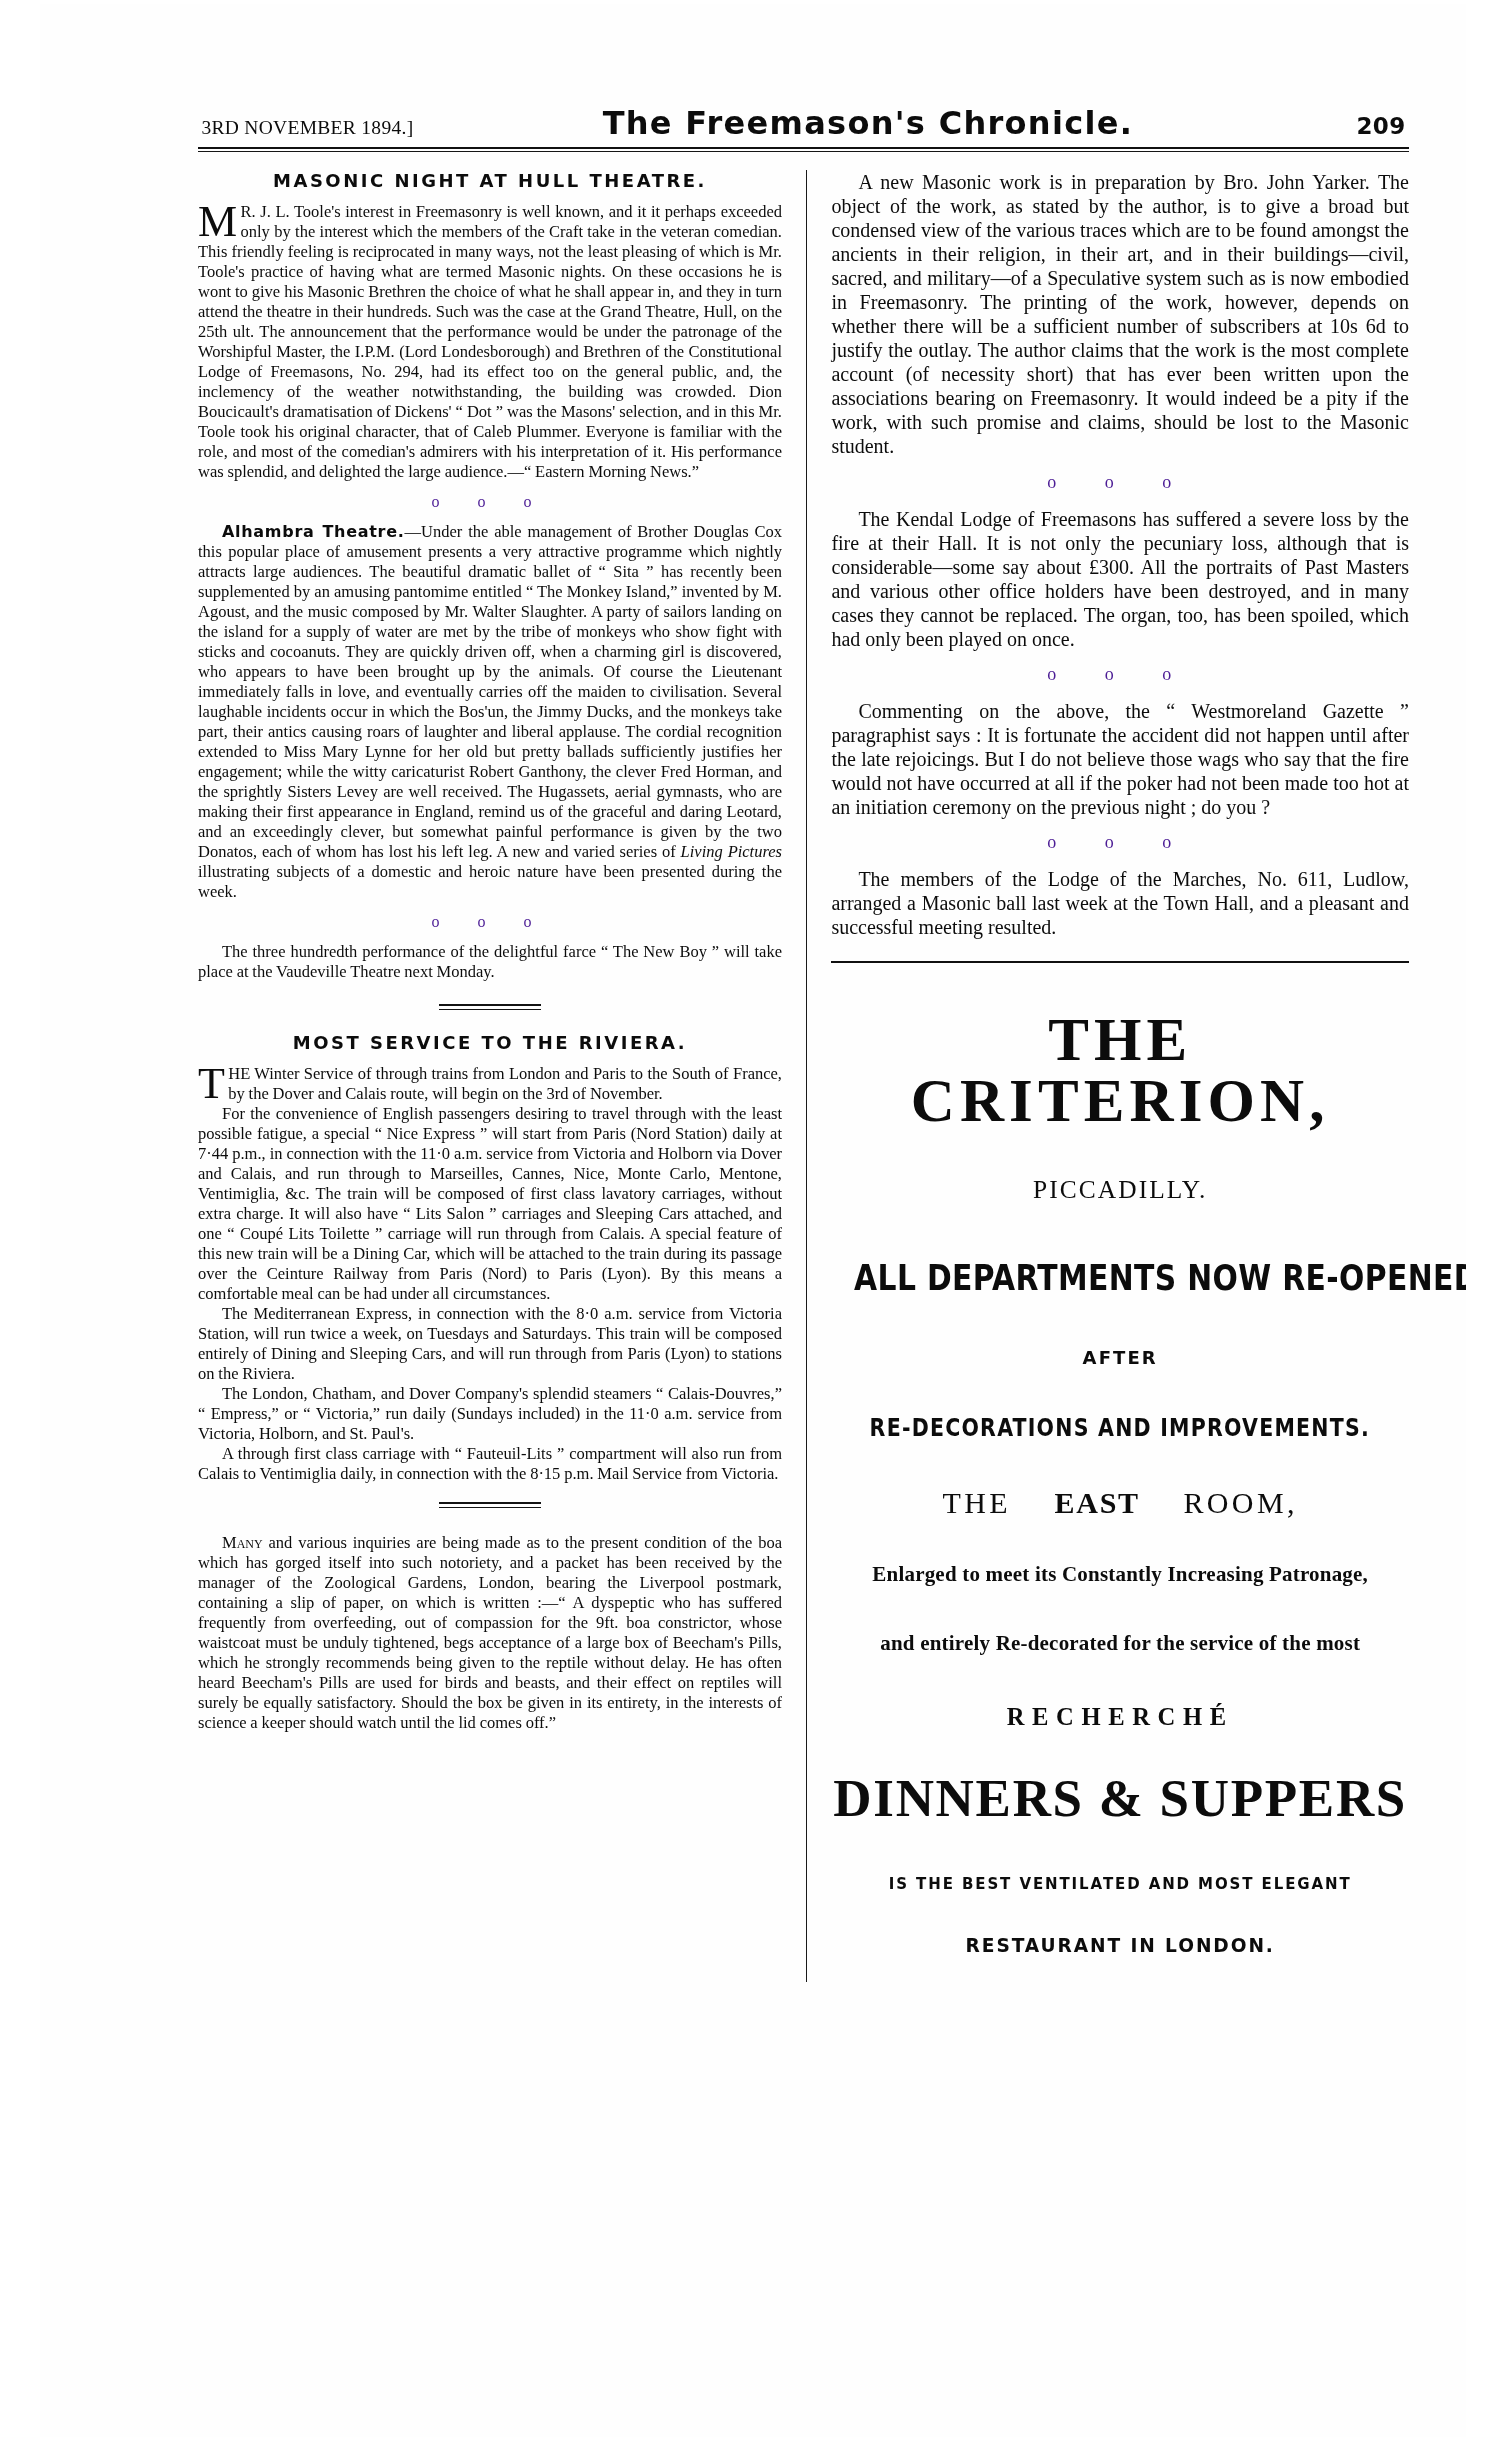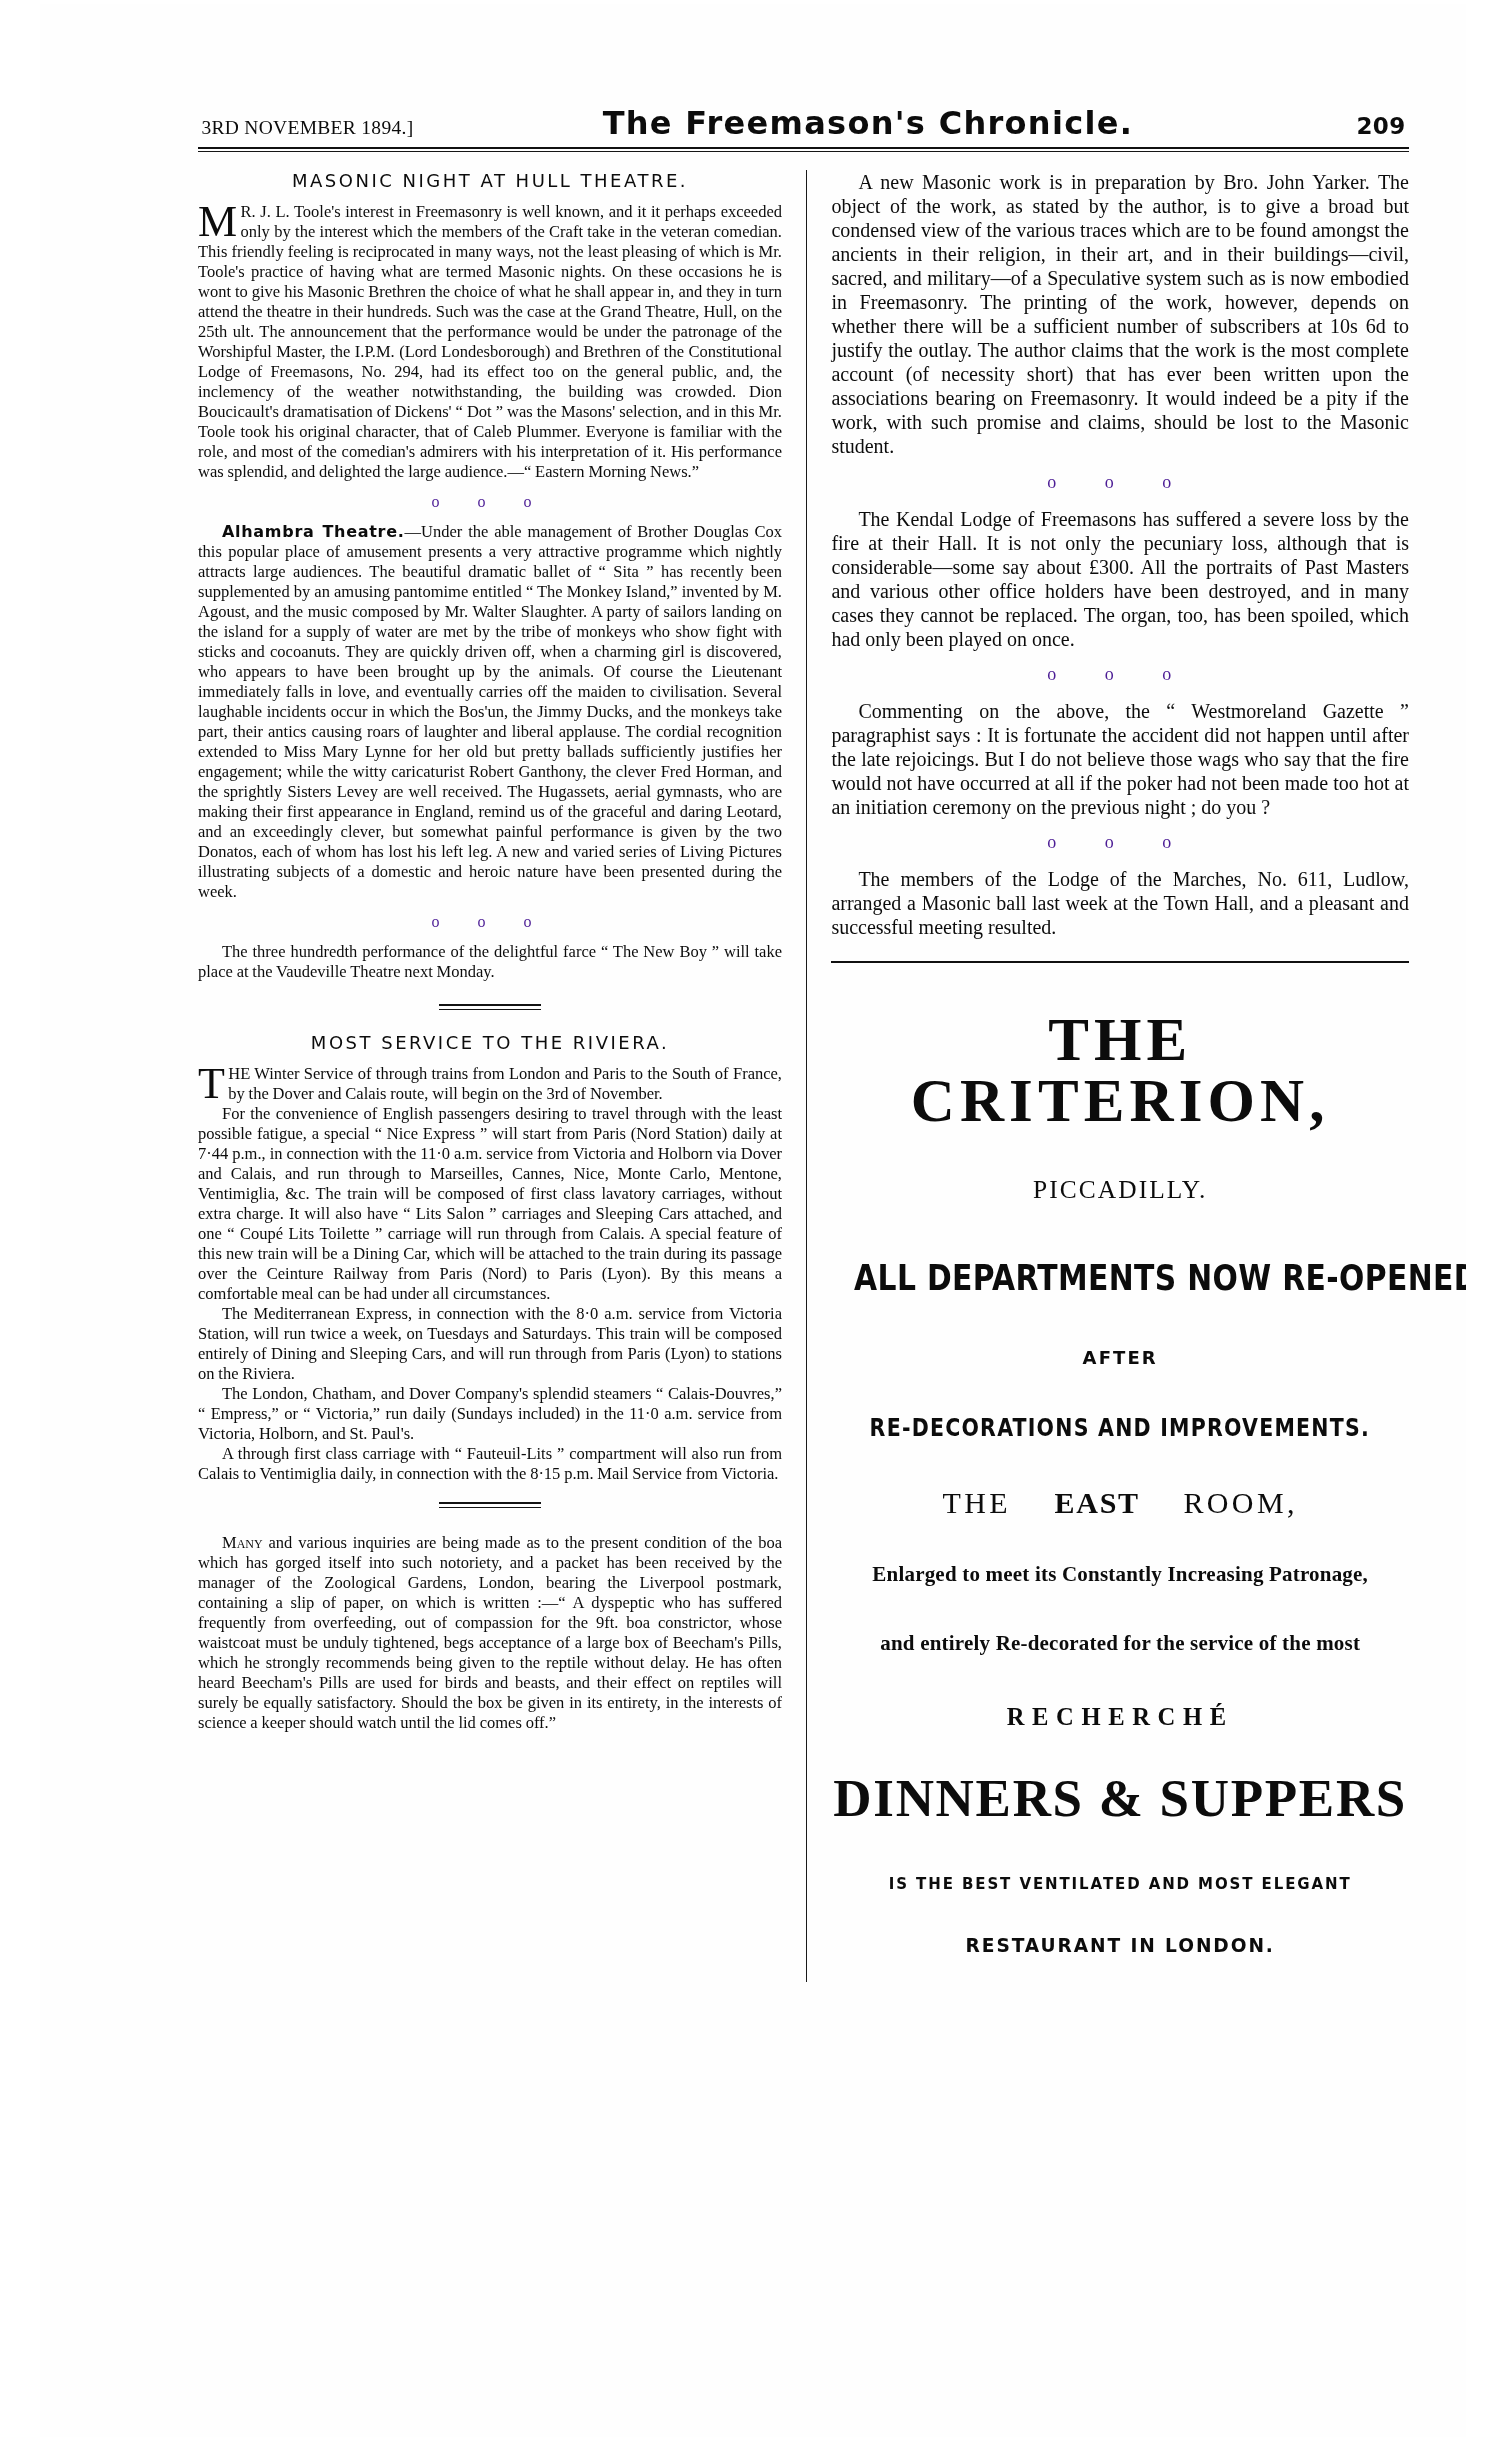--- a/index.html
+++ b/index.html
@@ -101,42 +101,42 @@
     margin: 0;
     text-indent: 24px;
     hyphens: auto;
     -webkit-hyphens: auto;
     word-spacing: -0.3px;
   }
 
   .head-sans {
     font-family: "DejaVu Sans", sans-serif;
     font-size: 18px;
-    font-weight: normal;
+    font-weight: bold;
     letter-spacing: 2.5px;
     text-align: center;
     margin: 0 0 11px 0;
     text-indent: 0;
   }
 
   .dropcap-para {
     position: relative;
     text-indent: 0 !important;
   }
   .dropcap {
     float: left;
     font-family: "Liberation Serif", serif;
     font-size: 44px;
     line-height: 37px;
     padding: 0 3.4px 0 0;
     margin-top: 0.8px;
   }
 
   .smallcaps { font-variant: small-caps; }
-  .ital { }
+  .ital { font-style: italic; }
   .bold-sans-run {
     font-family: "DejaVu Sans", sans-serif;
     font-weight: bold;
     font-size: 16px;
     letter-spacing: 0.7px;
   }
 
   .circles {
     text-align: center;
     font-family: "Liberation Serif", serif;

